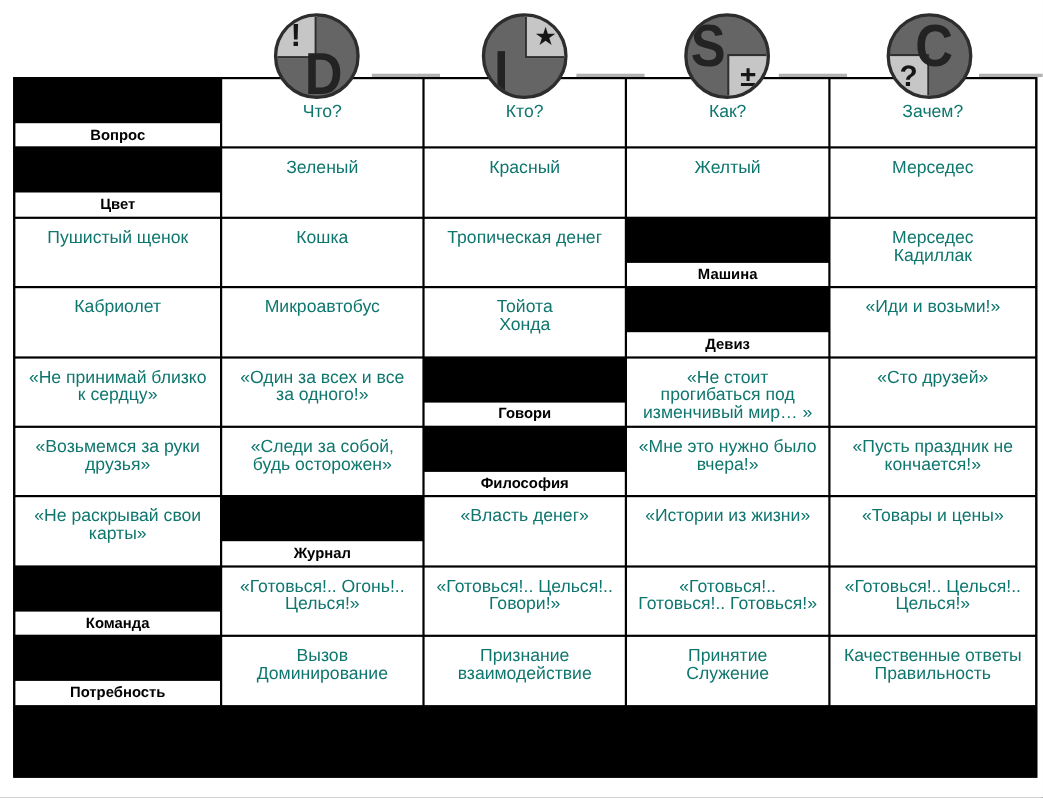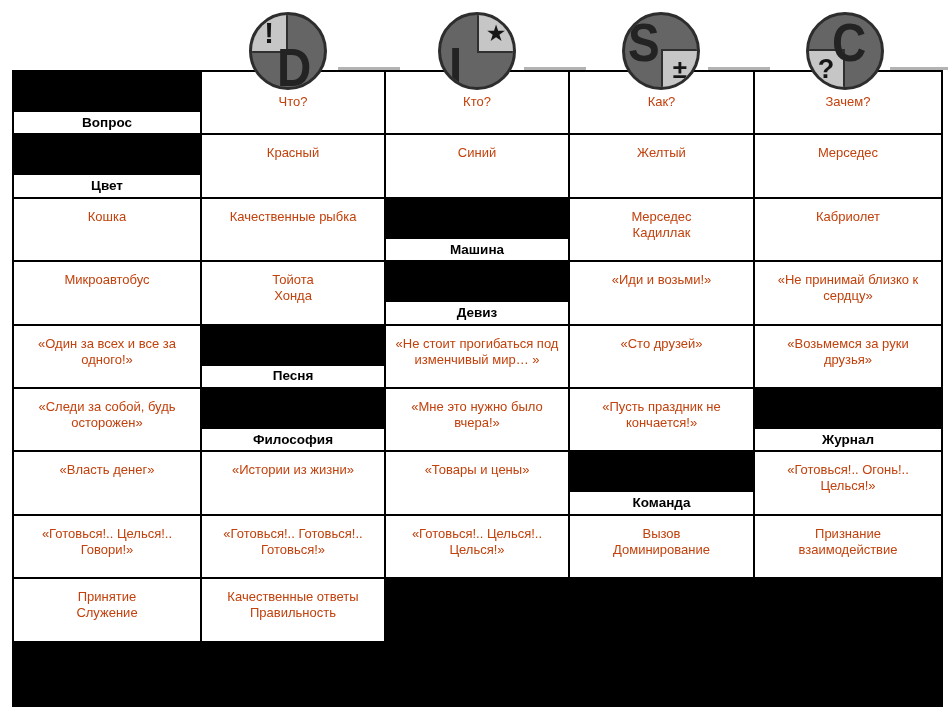--- a/index.html
+++ b/index.html
@@ -16,21 +16,21 @@
     background:#000;
     display:grid;
     grid-template-columns:186px 182px 182px 183px 1fr;
     grid-template-rows:repeat(10, 1fr);
     gap:2px;
   }
   .cell {
     background:#fff; box-sizing:border-box;
     display:flex; flex-direction:column; align-items:center; justify-content:flex-start;
     text-align:center; padding:10px 9px 3px;
-    font-size:13px; line-height:16px; color:#c2410c;
+    font-size:16px; line-height:16px; color:#0f766e;
     white-space:pre-line; overflow:hidden;
   }
   .c-label {
     justify-content:center; padding:4px 8px;
     font-weight:700; color:#000; font-size:13.5px;margin-top:40px;
   }
   .vc { justify-content:center; padding-top:2px; }
 
   
   .shadow-seg { position:absolute; top:67px; height:3px; width:62px; background:#b3b3b3; }
@@ -79,62 +79,65 @@
 
   <div class="disc-table">
 
     <div class="cell c-label">Вопрос</div>
     <div class="cell vc">Что?</div>
     <div class="cell vc">Кто?</div>
     <div class="cell vc">Как?</div>
     <div class="cell vc">Зачем?</div>
 
     <div class="cell c-label">Цвет</div>
+    <div class="cell">Зеленый</div>
     <div class="cell">Красный</div>
-    <div class="cell">Синий</div>
     <div class="cell">Желтый</div>
 
     <div class="cell">Мерседес</div>
+    <div class="cell">Пушистый щенок</div>
     <div class="cell">Кошка</div>
-    <div class="cell">Качественные рыбка</div>
+    <div class="cell">Тропическая денег</div>
 
     <div class="cell c-label">Машина</div>
     <div class="cell">Мерседес
 Кадиллак</div>
     <div class="cell">Кабриолет</div>
     <div class="cell">Микроавтобус</div>
     <div class="cell">Тойота
 Хонда</div>
 
     <div class="cell c-label">Девиз</div>
     <div class="cell">«Иди и возьми!»</div>
     <div class="cell">«Не принимай близко к сердцу»</div>
     <div class="cell">«Один за всех и все за одного!»</div>
 
-    <div class="cell c-label">Песня</div>
+    <div class="cell c-label">Говори</div>
     <div class="cell">«Не стоит прогибаться под изменчивый мир… »</div>
     <div class="cell">«Сто друзей»</div>
     <div class="cell">«Возьмемся за руки друзья»</div>
     <div class="cell">«Следи за собой, будь осторожен»</div>
 
     <div class="cell c-label">Философия</div>
     <div class="cell">«Мне это нужно было вчера!»</div>
     <div class="cell">«Пусть праздник не кончается!»</div>
+    <div class="cell">«Не раскрывай свои карты»</div>
 
     <div class="cell c-label">Журнал</div>
     <div class="cell">«Власть денег»</div>
     <div class="cell">«Истории из жизни»</div>
     <div class="cell">«Товары и цены»</div>
 
     <div class="cell c-label">Команда</div>
     <div class="cell">«Готовься!.. Огонь!.. Целься!»</div>
     <div class="cell">«Готовься!.. Целься!.. Говори!»</div>
     <div class="cell">«Готовься!.. Готовься!.. Готовься!»</div>
     <div class="cell">«Готовься!.. Целься!.. Целься!»</div>
 
+    <div class="cell c-label">Потребность</div>
     <div class="cell">Вызов
 Доминирование</div>
     <div class="cell">Признание
 взаимодействие</div>
     <div class="cell">Принятие
 Служение</div>
     <div class="cell">Качественные ответы
 Правильность</div>
   </div>
 

